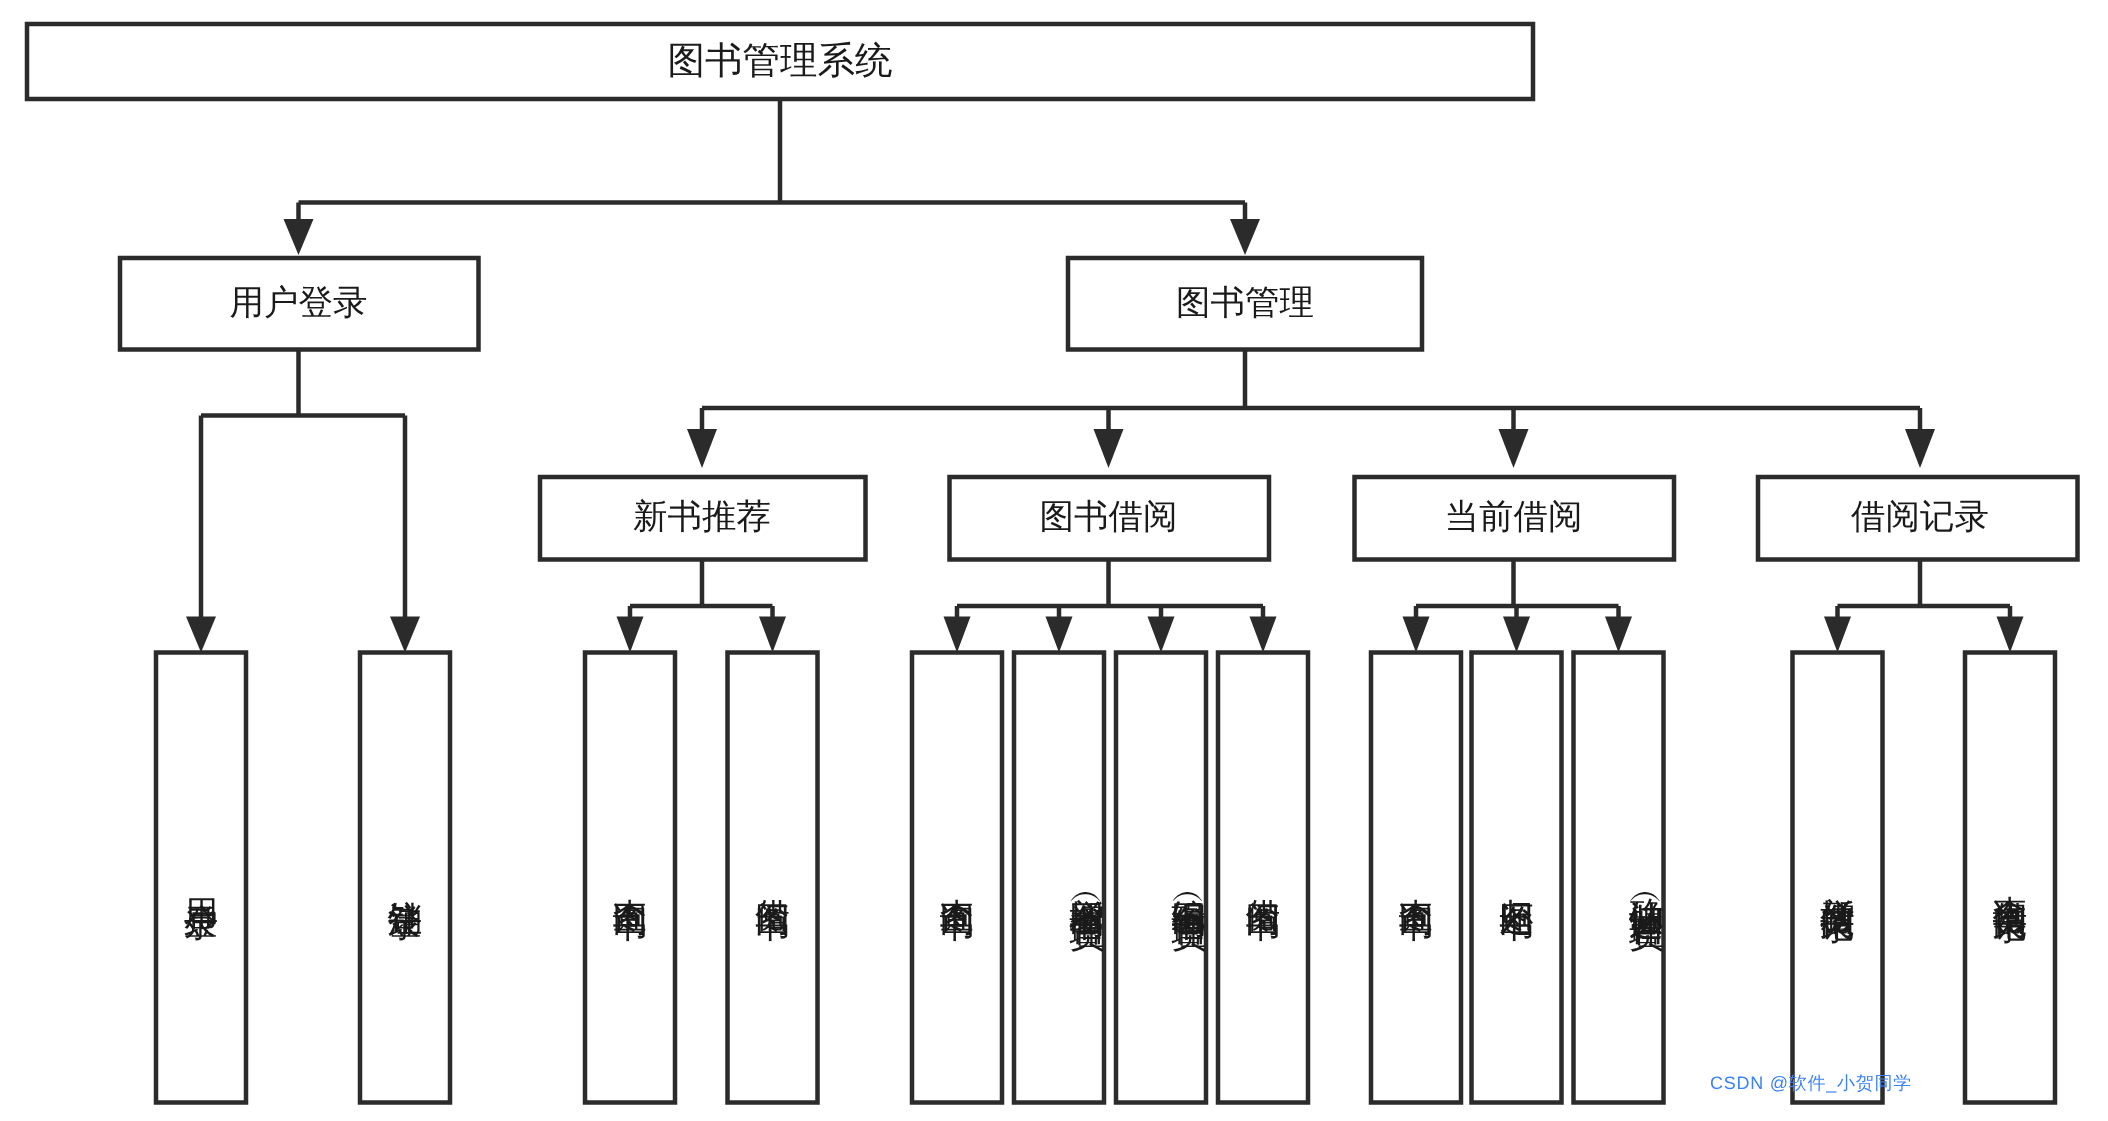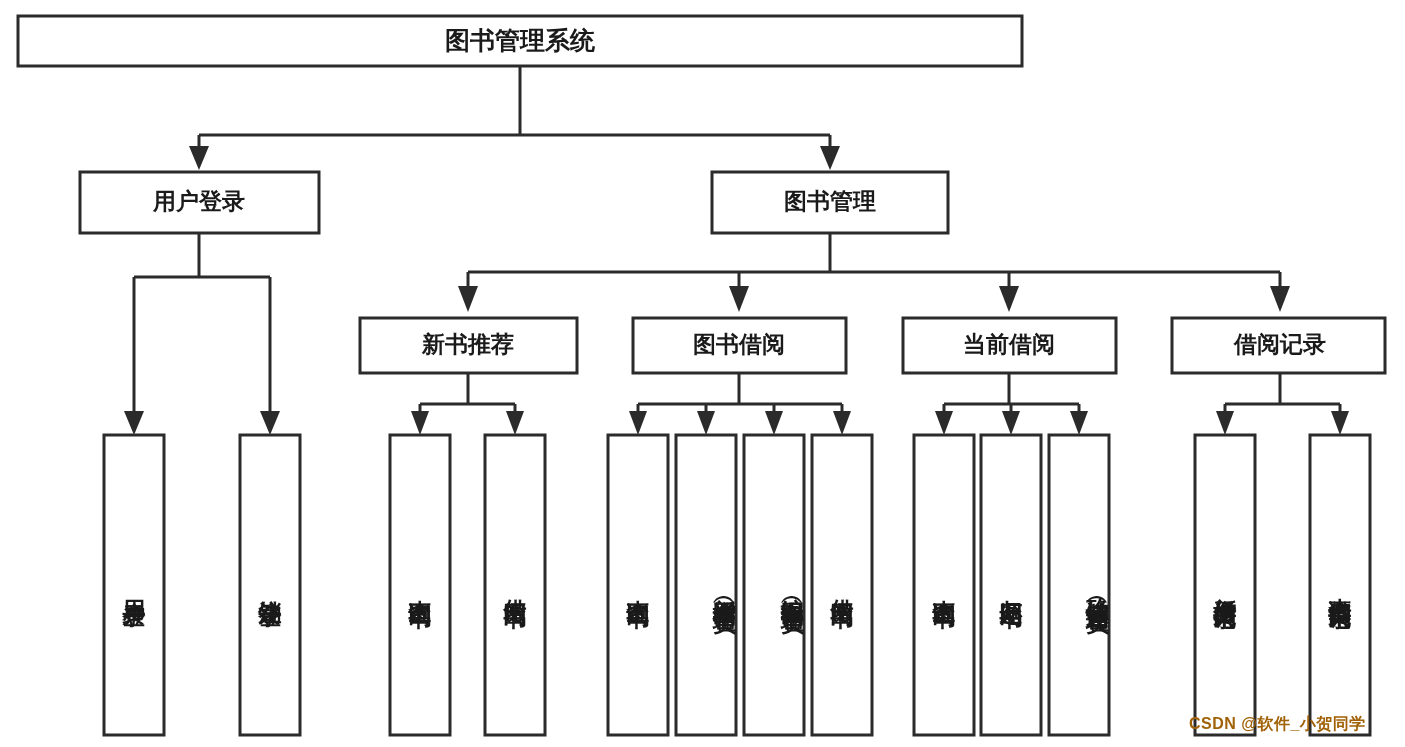--- a/index.html
+++ b/index.html
@@ -12,21 +12,20 @@
     height: 747px;
     font-family: "Liberation Sans", "DejaVu Sans", sans-serif;
     overflow: hidden;
     position: relative;
   }
   #diagram-root {
     position: absolute;
     left: 0; top: 0;
     width: 1241px;
     height: 747px;
-    font-weight: bold;
   }
   svg#flow {
     display: block;
     width: 1405px;
     height: 747px;
   }
   .node-box {
     fill: #ffffff;
     stroke: #2b2b2b;
     stroke-width: 3;
@@ -62,25 +61,25 @@
     letter-spacing: 2px;
     line-height: 1;
     display: flex;
     align-items: center;
     justify-content: center;
     white-space: nowrap;
     pointer-events: none;
   }
   .watermark {
     position: absolute;
-    left: 1189px;
+    left: 1140px;
     top: 714px;
     font-family: "Liberation Sans", "DejaVu Sans", sans-serif;
-    font-size: 16px;
-    color: #a16207;
+    font-size: 12px;
+    color: #3b82f6;
     white-space: nowrap;
     letter-spacing: 0.5px;
   }
 </style>
 </head>
 <body>
 
 <div id="diagram-root">
 
   <svg id="flow" viewBox="0 0 1405 747" xmlns="http://www.w3.org/2000/svg">

